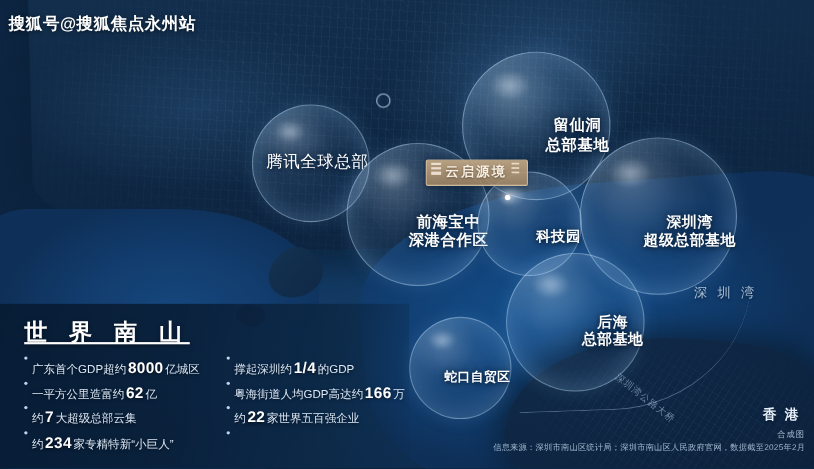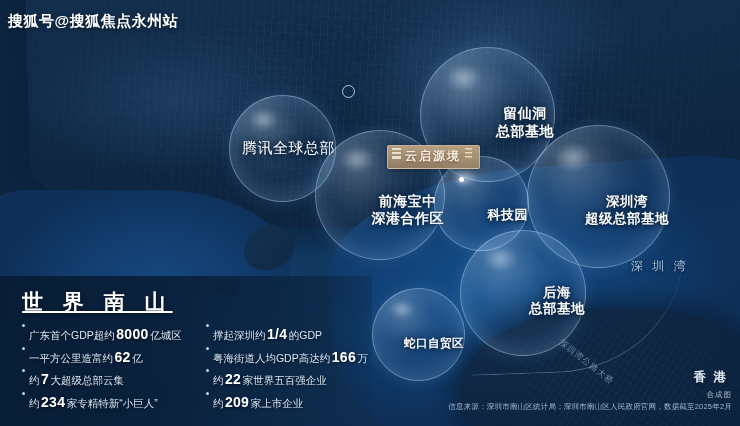--- a/index.html
+++ b/index.html
@@ -355,21 +355,20 @@
         <div class="bitem">
           <span class="bdot"></span>
           <span><span>粤海街道人均GDP高达约</span><span class="num">166</span><span>万</span></span>
         </div>
         <div class="bitem">
           <span class="bdot"></span>
           <span><span>约</span><span class="num">22</span><span>家世界五百强企业</span></span>
         </div>
         <div class="bitem">
           <span class="bdot"></span>
-          <span><span>约</span><span class="num">209</span><span>家上市企业</span></span>
         </div>
       </div>
   </div>
 </div>
 
 <div id="footer">
   <div id="composite-tag">合成图</div>
   <div id="source-note">信息来源：深圳市南山区统计局；深圳市南山区人民政府官网，数据截至2025年2月</div>
 </div>
 

